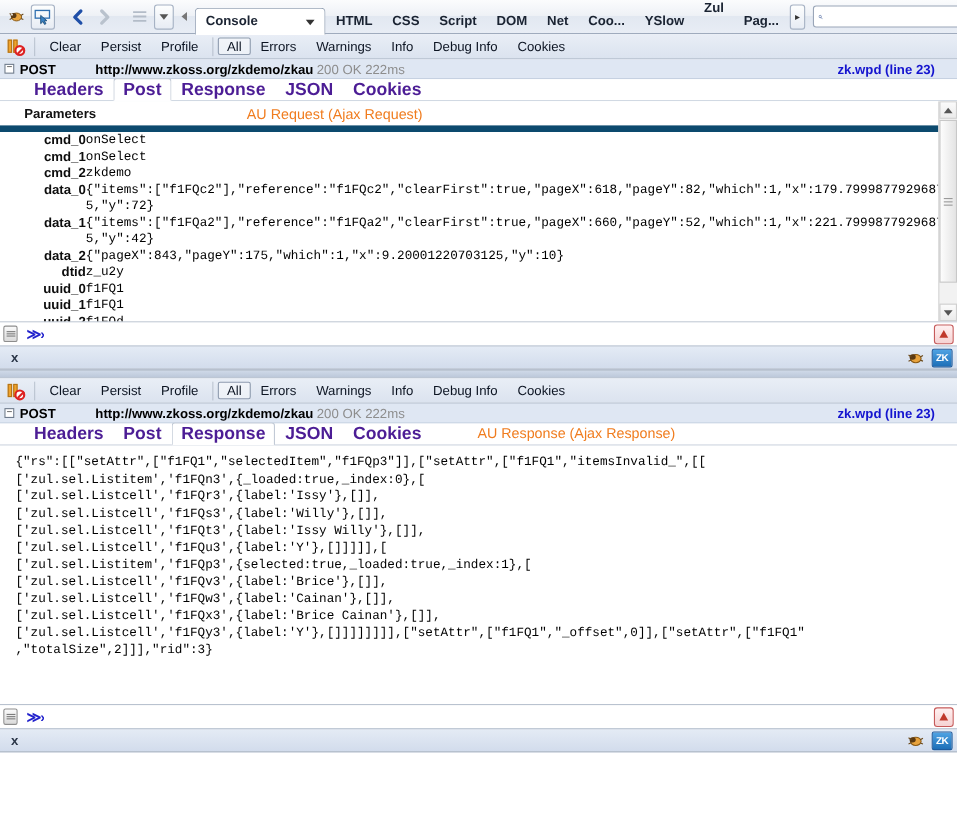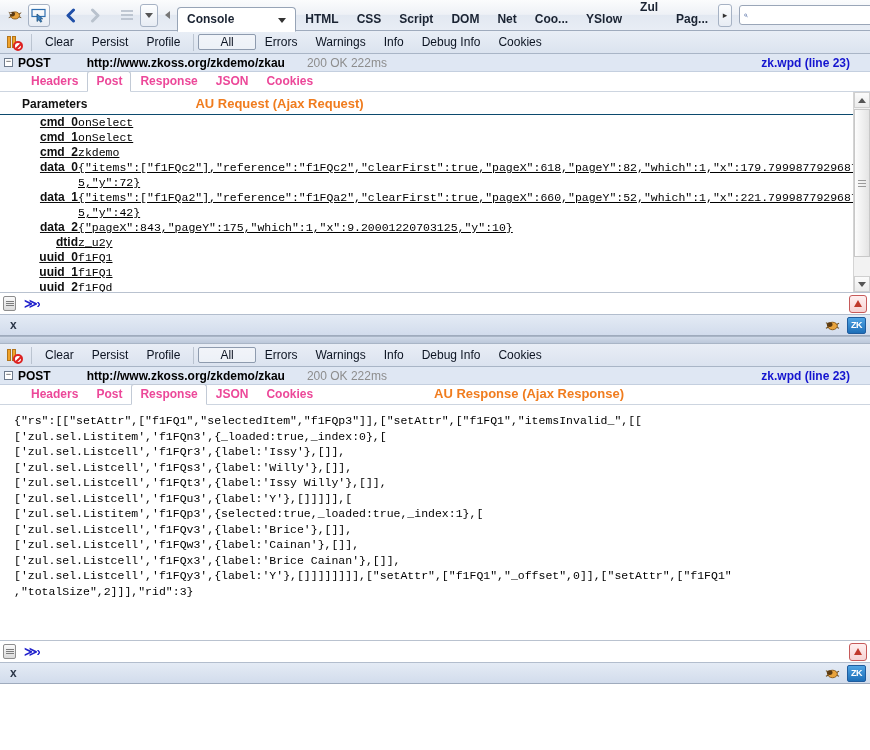--- a/index.html
+++ b/index.html
@@ -78,21 +78,21 @@
   .opt-toolbar {
     height: 23px;
     background: linear-gradient(to bottom,#e9eef6,#dbe3ef);
     border-bottom: 1px solid #a9b5c6;
     display: flex; align-items: center;
     padding-left: 4px;
     box-sizing: border-box;
     font-size: 12px; color: #0c1422;
   }
   .opt-item { padding: 1px 8px; border: 1px solid transparent; white-space: nowrap; }
-  .opt-item.boxed { border: 1px solid #8e9bae; background: rgba(255,255,255,.45); border-radius: 2px; padding: 0px 21px; }
+  .opt-item.boxed { border: 1px solid #8e9bae; background: rgba(255,255,255,.45); border-radius: 2px; padding: 0px 7px; }
 
   
   .boe-icon { position: relative; width: 16px; height: 16px; margin: 0 5px 0 2px; }
   .boe-icon .b1 { position: absolute; left: 1px; top: 2px; width: 4px; height: 12px; background: #f0a32b; border: 1px solid #b3741a; box-sizing: border-box;}
   .boe-icon .b2 { position: absolute; left: 6px; top: 2px; width: 4px; height: 12px; background: #f0a32b; border: 1px solid #b3741a; box-sizing: border-box;}
   .boe-icon .ban { position: absolute; right: -1px; bottom: -1px; width: 10px; height: 10px; border: 2px solid #d22; border-radius: 50%; box-sizing: border-box; background: #fff; }
   .boe-icon .ban::after { content:""; position:absolute; left:0px; top:2px; width:8px; height:2px; background:#d22; transform: rotate(-45deg); }
 
   
   .req-row {
@@ -105,57 +105,58 @@
   }
   .twisty {
     width: 9px; height: 9px; border: 1px solid #6d7a8c;
     background: #fff; margin-right: 5px;
     display: flex; align-items: center; justify-content: center;
     font-size: 9px; line-height: 7px; color: #333; box-sizing: border-box;
     font-family: "Liberation Mono", monospace;
   }
   .req-method { font-weight: bold; color: #000; }
   .req-url { font-weight: bold; color: #000; margin-left: 4px; padding-left: 32px; }
-  .req-status { color: #8d8d8d; margin-left: 22px; }
+  .req-status { color: #8d8d8d; margin-left: 3px; }
   .req-src { margin-left: auto; margin-right: 20px; color: #1414cf; font-weight: bold; }
 
   
   .inner-tabs {
     display: flex; align-items: flex-end;
     height: 20px; padding-left: 22px;
     background: #fff;
     border-bottom: 1px solid #cdd5e0;
     box-sizing: border-box;
   }
   .itab {
-    font-size: 12px; font-weight: bold; color: #ec4899;
+    font-size: 16px; font-weight: bold; color: #4c1d95;
     padding: 0 8px; height: 20px; line-height: 19px;
     box-sizing: border-box;
     border: 1px solid transparent;
   }
   .itab.active {
     background: #fff;
     border: 1px solid #c2cad6; border-bottom-color: #fff;
     border-radius: 3px 3px 0 0;
     margin-bottom: -1px; height: 21px; position: relative; z-index: 2;
   }
 
   
   .body-area { background: #fff; position: relative; overflow: hidden; }
   .params-head {
-    display: flex; align-items: center;
+    display: flex; align-items: flex-start;
     font-size: 12px; padding: 4px 0 3px 22px;
-    border-bottom: 1px solid #0c4a6e;
+    border-bottom: 6px solid #0c4a6e;
+    gap: 29px;
   }
   .params-head .h-title { font-weight: bold; color: #111; }
   .params-head .h-mime { color: #b6b6b6; margin-left: 46px; }
-  .annot { color: #f07c1e; font-weight: bold; font-size: 13px; }
+  .annot { color: #f07c1e; font-weight: normal; font-size: 13px; }
 
   .ptable { width: 100%; border-collapse: collapse; }
-  .ptable td { vertical-align: top; padding: 0; text-decoration: underline; }
+  .ptable td { vertical-align: top; padding: 0; }
   .pname {
     text-align: right; width: 78px;
     font-weight: bold; font-size: 12px; color: #0d0d0d;
     padding-right: 6px; white-space: nowrap;
     font-family: "Liberation Sans", sans-serif;
   }
   .pval {
     font-family: "Liberation Mono","DejaVu Sans Mono", monospace;
     font-size: 11.5px; color: #000; line-height: 15px;
     white-space: pre-wrap; word-break: break-all;

